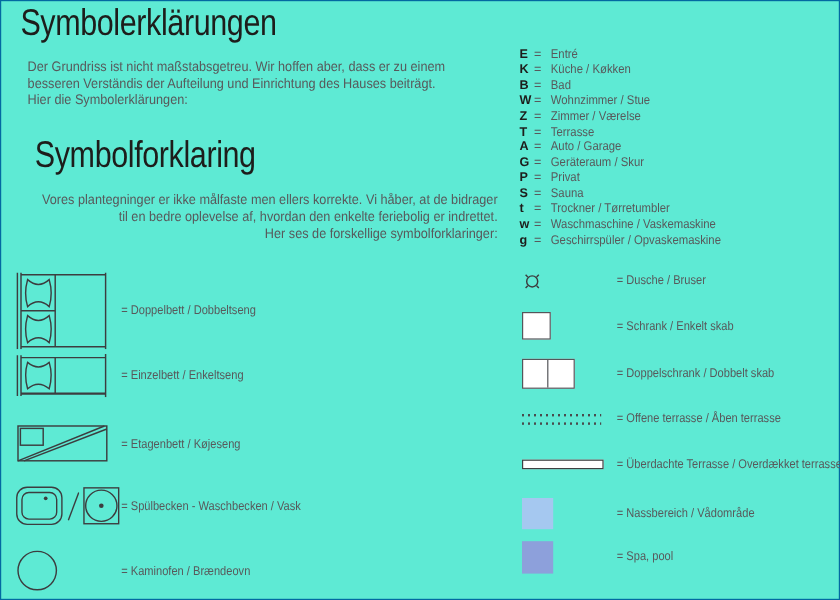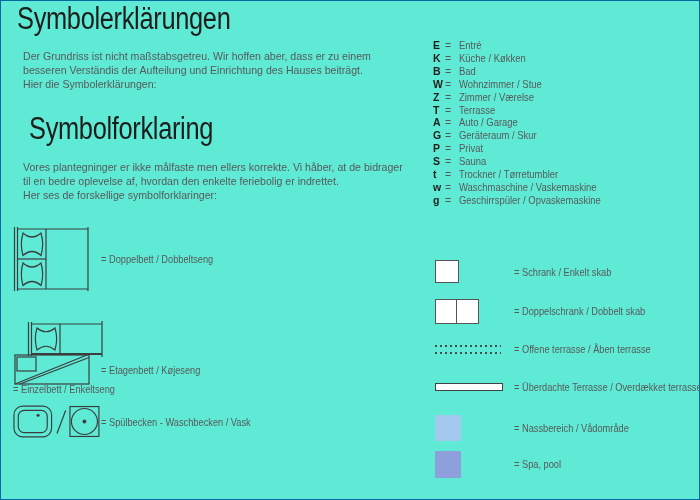--- a/index.html
+++ b/index.html
@@ -33,36 +33,36 @@
   .bar{width:68px;height:8px;border:1.4px solid #3f4042;box-sizing:border-box;background:#fff;}
   .wet{width:26px;height:26px;}
   .spa{width:26px;height:27px;}
   .codes{position:absolute;left:432px;top:38px;font-size:10.5px;line-height:12.9px;}
   .crow{display:flex;align-items:baseline;}
   .crow .k{width:12px;font-weight:bold;color:#1d1d1b;flex:0 0 12px;}
   .crow .eq{width:14px;color:#58595b;flex:0 0 14px;}
   .crow .v{color:#58595b;display:inline-block;transform:scaleX(0.9);transform-origin:0 50%;white-space:nowrap;}
   
   .lrow1{left:12px;top:226px;height:64px;}
-  .lrow2{left:12px;top:294px;height:36px;flex-direction:column;}
+  .lrow2{left:12px;top:294px;height:36px;}
   .lrow3{left:12px;top:352px;height:33px;}
   .lrow4{left:12px;top:402px;height:37px;}
   .lrow5{left:12px;top:456px;height:37px;}
   
   .rrow1{left:434px;top:224px;height:18px;}
   .rrow2{left:434px;top:258px;height:25px;}
   .rrow3{left:434px;top:297px;height:26px;align-items:center;}
   .rrow4{left:434px;top:343px;height:10px;}
   .rrow5{left:434px;top:381px;height:10px;}
   .rrow6{left:434px;top:413px;height:28px;align-items:center;}
   .rrow7{left:434px;top:449px;height:28px;}
   .h1-de{left:16px;top:2px;}
   .p-de{left:16px;top:42px;}
   .h1-da{left:16px;top:112px;margin-left:12px;}
-  .p-da{left:16px;top:153px;}
+  .p-da{left:28px;top:153px;text-align:right;}
 </style>
 </head>
 <body>
 
 <div class="page">
 
   <h1 class="h1-de"><span class="cond-h">Symbolerklärungen</span></h1>
   <p class="para p-de"><span class="cond-p">Der Grundriss ist nicht maßstabsgetreu. Wir hoffen aber, dass er zu einem
 besseren Verständis der Aufteilung und Einrichtung des Hauses beiträgt.
 Hier die Symbolerklärungen:</span></p>
@@ -206,21 +206,43 @@
         <g class="stroke">
           <rect x="1" y="2" width="30" height="31"></rect>
           <circle cx="16" cy="17.5" r="13.5"></circle>
           <circle cx="16" cy="17.5" r="2" fill="#3c3d3f" stroke="none"></circle>
         </g>
       </svg>
     </div>
     <span class="lbl">= Spülbecken - Waschbecken / Vask</span>
   </div>
 
-
+  <div class="row lrow5">
+    <div class="iconbox-l">
+      <svg width="37" height="37" viewBox="0 0 37 37">
+        <circle cx="18" cy="18.5" r="16" class="stroke" stroke-width="1.4"></circle>
+      </svg>
+    </div>
+    <span class="lbl">= Kaminofen / Brændeovn</span>
+  </div>
+
+  <div class="row rrow1">
+    <div class="iconbox-r">
+      <svg width="17" height="17" viewBox="0 0 17 17">
+        <g class="stroke" stroke-width="1.3">
+          <circle cx="8.5" cy="8.5" r="4.6"></circle>
+          <line x1="12.2" y1="4.8" x2="14" y2="3"></line>
+          <line x1="4.8" y1="4.8" x2="3" y2="3"></line>
+          <line x1="12.2" y1="12.2" x2="14" y2="14"></line>
+          <line x1="4.8" y1="12.2" x2="3" y2="14"></line>
+        </g>
+      </svg>
+    </div>
+    <span class="lbl">= Dusche / Bruser</span>
+  </div>
 
   <div class="row rrow2">
     <div class="iconbox-r">
       <div class="sq"></div>
     </div>
     <span class="lbl">= Schrank / Enkelt skab</span>
   </div>
 
   <div class="row rrow3">
     <div class="iconbox-r">

